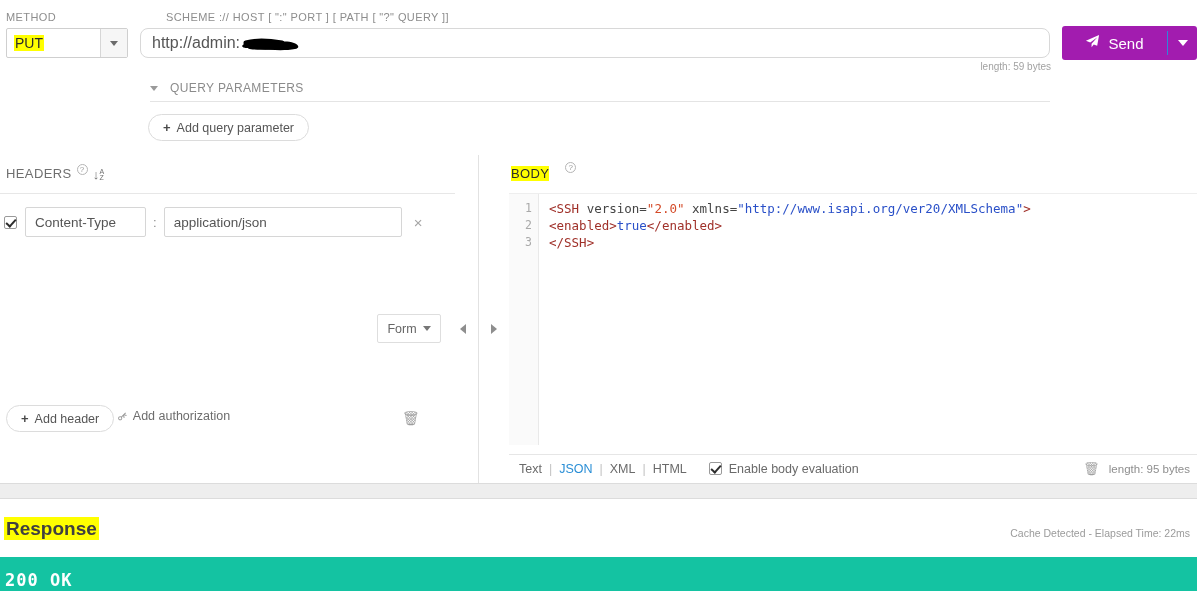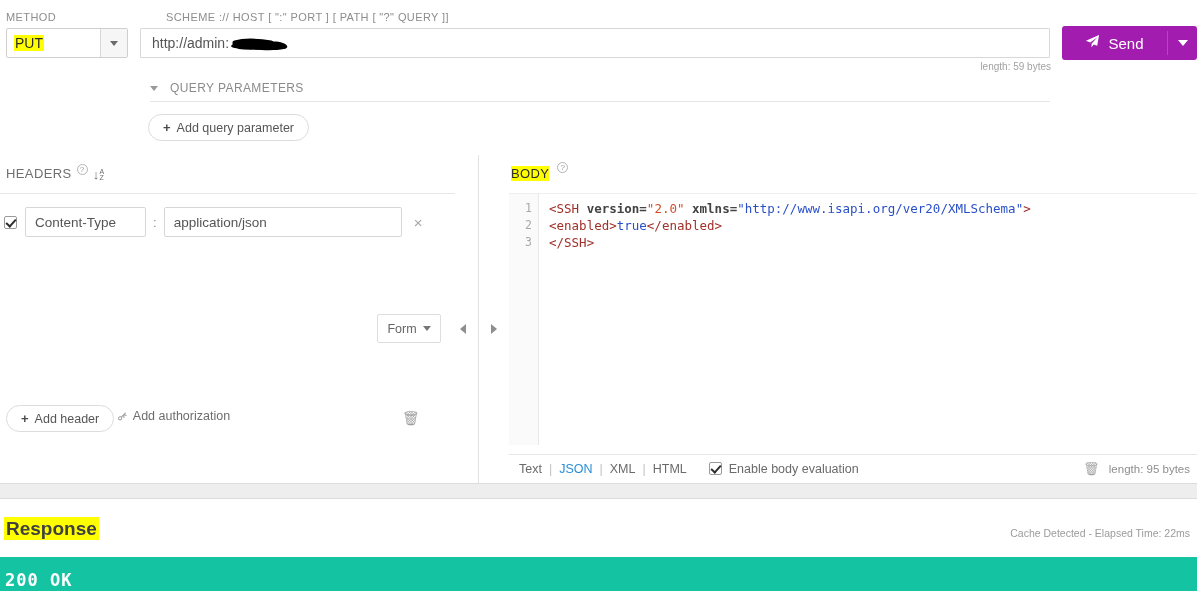--- a/index.html
+++ b/index.html
@@ -46,23 +46,23 @@
     width:27px; border-left:1px solid #d6d6d6; background:#f6f6f6;
     display:flex; align-items:center; justify-content:center;
   }
   .caret-dn {
     width:0;height:0;border-left:4px solid transparent;border-right:4px solid transparent;
     border-top:5px solid #6b6b6b;
   }
 
   .url-field {
     position:absolute; left:140px; top:28px; width:910px; height:30px;
-    border:1px solid #d8d8d8; border-radius:1px; background:#fff;
+    border:1px solid #d8d8d8; border-radius:8px; background:#fff;
     display:flex; align-items:center; padding:0 11px;
-    font-size:14px; color:#555; white-space:nowrap; overflow:hidden;
+    font-size:16px; color:#555; white-space:nowrap; overflow:hidden;
   }
   .redact {
     display:inline-block; vertical-align:middle;
     width:62px; height:15px; margin:0 0px;
     position:relative; top:1px;
   }
   .url-length {
     position:absolute; right:146px; top:61px;
     font-size:10px; color:#a2a2a2;
   }
@@ -177,21 +177,21 @@
   }
   .key-icon { font-size:12px; color:#9b9b9b; transform:rotate(45deg); display:inline-block; }
   .trash {
     position:absolute; left:402px; top:255px; font-size:14px; color:#9e9e9e; cursor:pointer;
   }
 
   
   .body-pane { position:absolute; left:479px; top:0; width:718px; height:328px; }
   .body-title {
     position:absolute; left:32px; top:11px;
-    display:flex; align-items:flex-start; gap:8px;
+    display:flex; align-items:flex-start; gap:16px;
     font-size:13px; letter-spacing:0.4px;
   }
   .body-title .hl { background:#ffff00; color:#2c2c2c; }
   .text-select {
     position:absolute; left:657px; top:159px; width:58px; height:29px;
     border:1px solid #dedede; border-radius:2px; background:#fff;
     display:flex; align-items:center; justify-content:center; gap:6px;
     font-size:12.5px; color:#666; cursor:pointer;
   }
   .caret-sm {
@@ -210,21 +210,21 @@
     background:#fafafa; border-right:1px solid #e9e9e9;
     text-align:right; padding-top:6px; color:#a9a9a9; font-size:11.5px;
     line-height:17px;
   }
   .code {
     position:absolute; left:31px; top:0; right:0; height:252px;
     padding:6px 0 0 9px; line-height:17px; white-space:pre;
     color:#333;
   }
   .tag   { color:#a0312a; }
-  .attr  { color:#444;font-weight:bold; }
+  .attr  { color:#444; }
   .val   { color:#d44a28; }
   .str   { color:#2a50c8; }
   .txtv  { color:#2a50c8; }
 
   .editor-footer {
     position:absolute; left:30px; top:299px; width:688px; height:28px;
     border-top:1px solid #e6e6e6;
     display:flex; align-items:center; font-size:12.5px; color:#6a6a6a;
   }
   .fmt-list { display:flex; align-items:center; gap:7px; padding-left:10px; }

